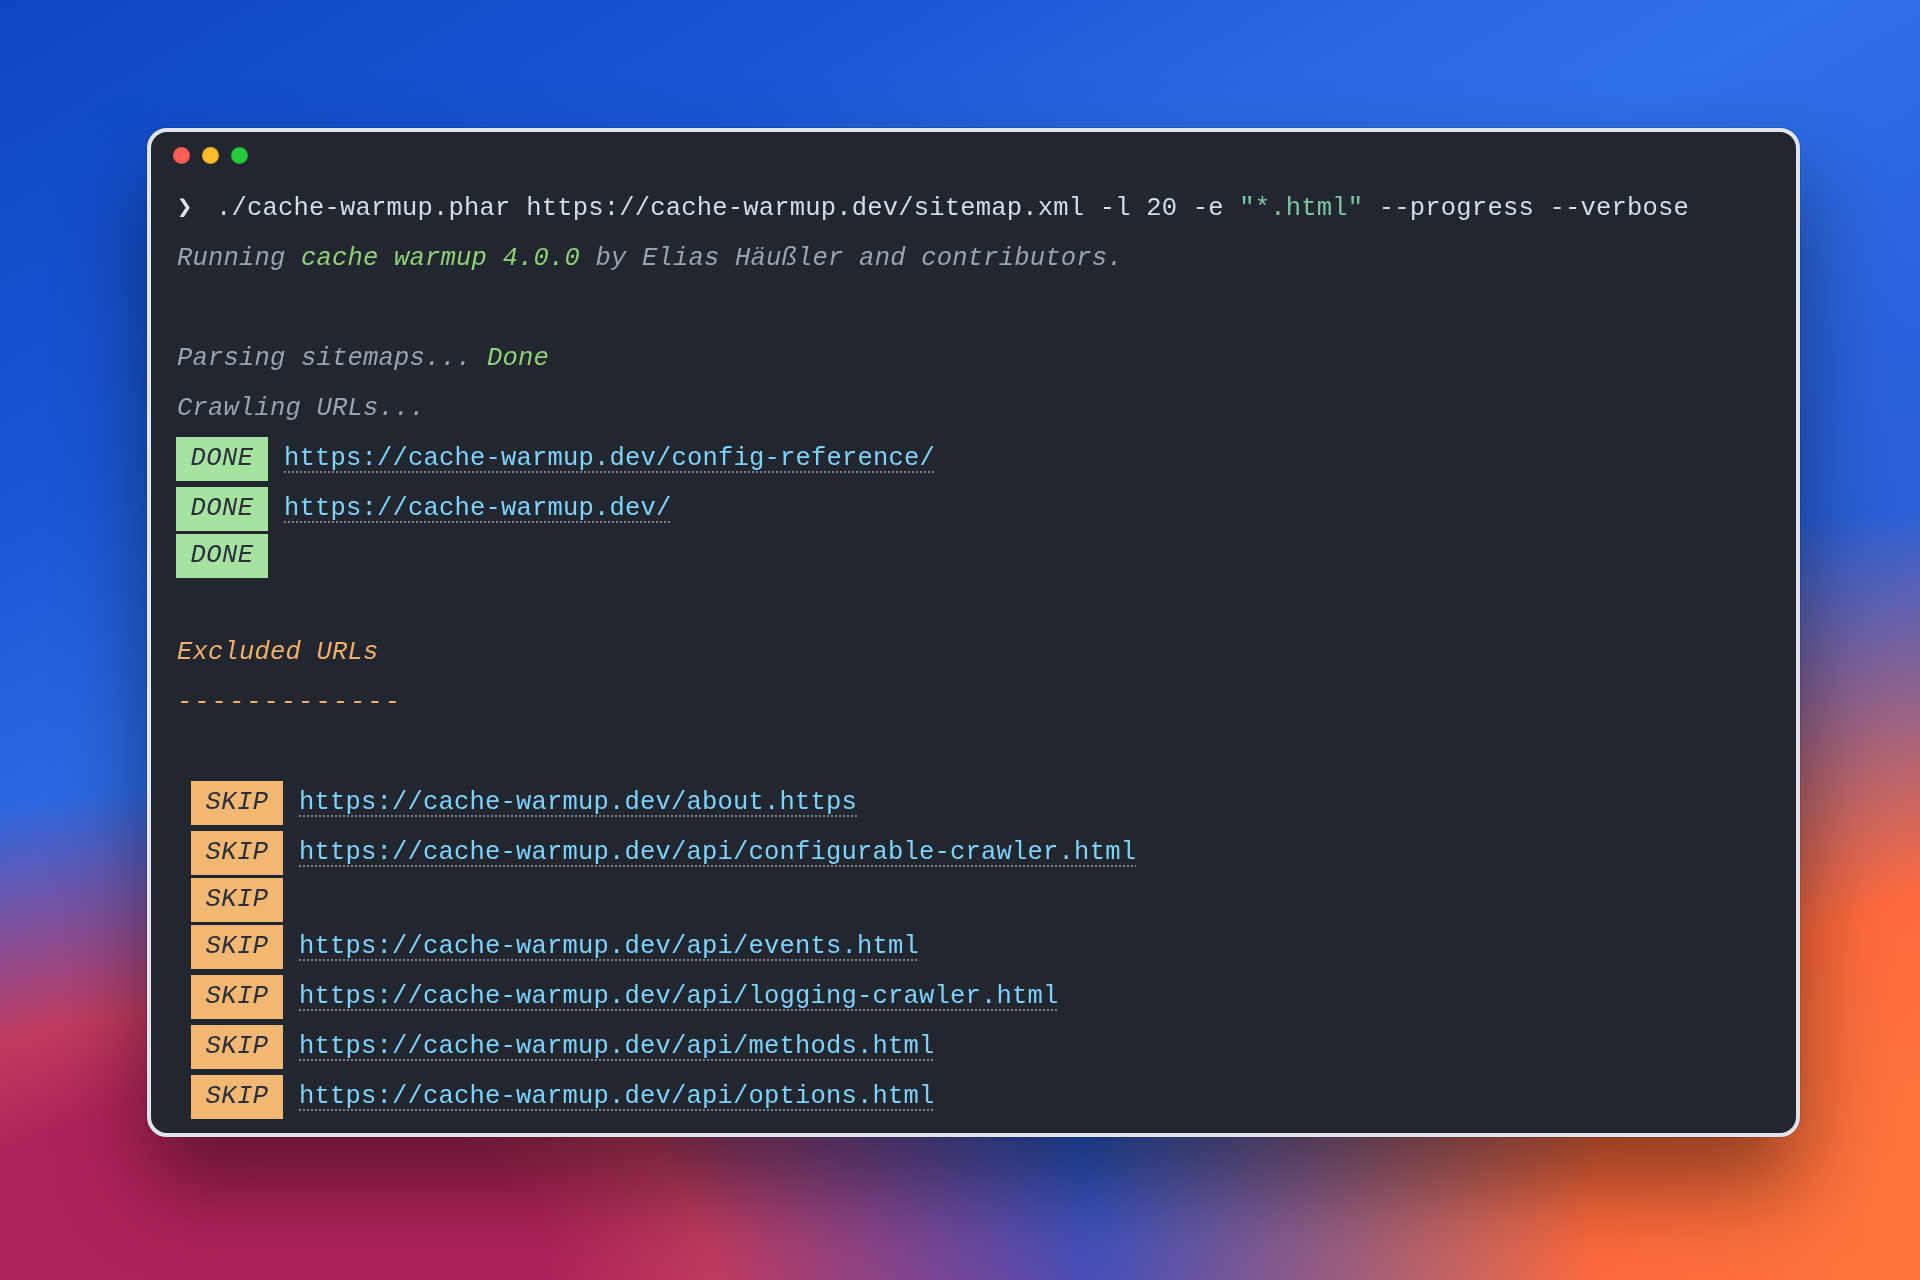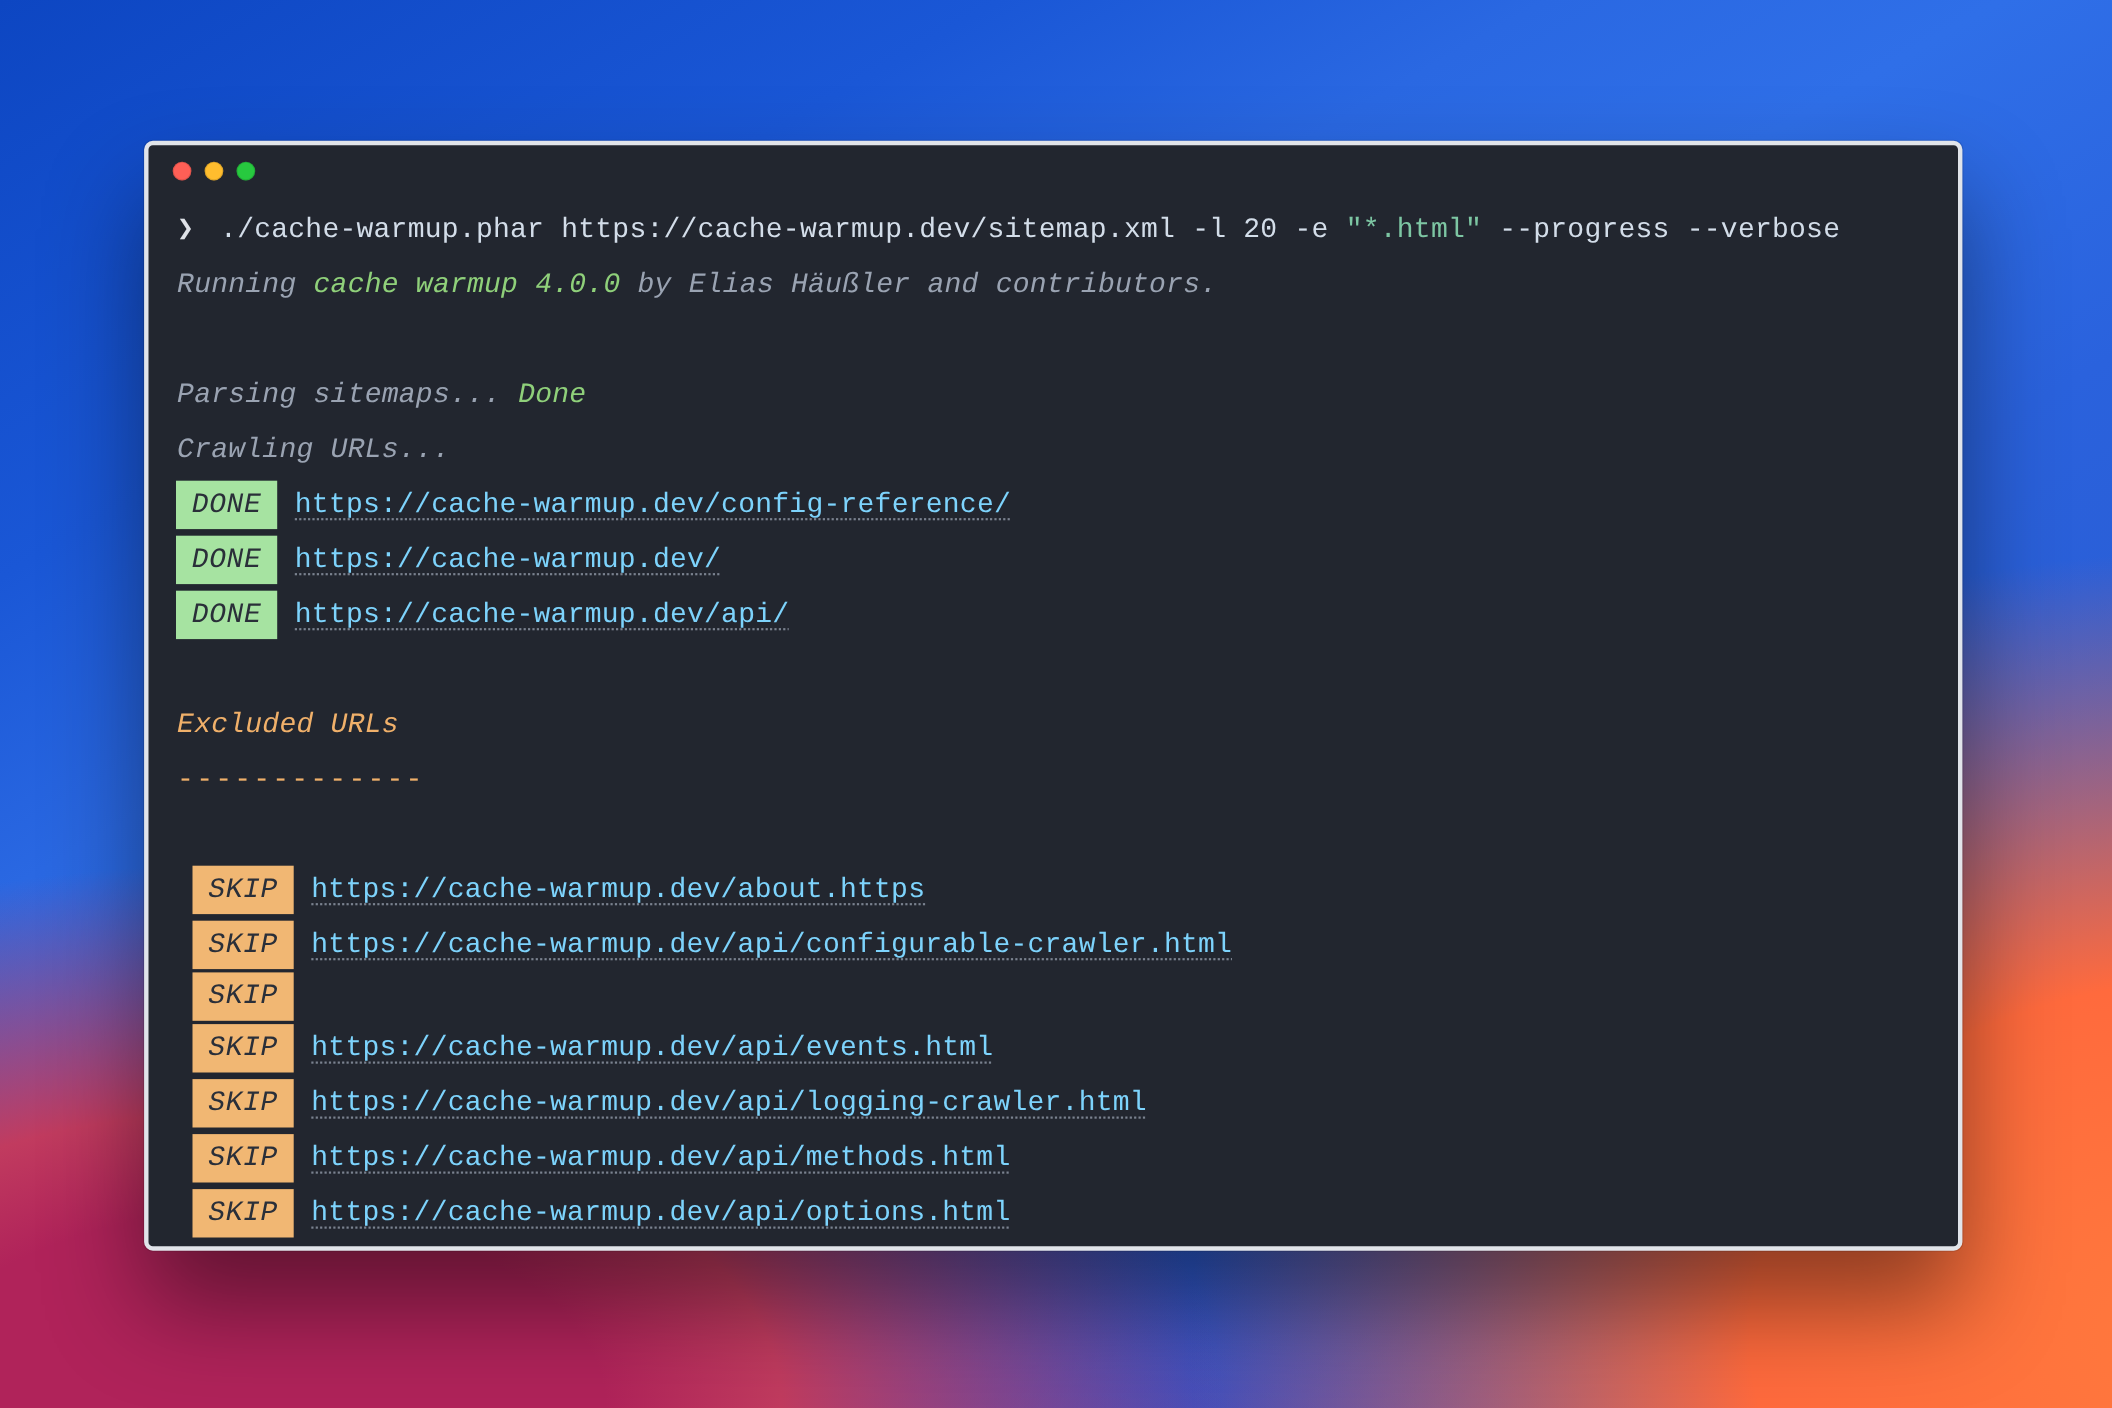--- a/index.html
+++ b/index.html
@@ -9,26 +9,26 @@
     background:
       radial-gradient(ellipse 1600px 900px at 12% 100%, #b0235a 0%, #b0235a 20%, #c13b5f 30%, rgba(193,59,95,0) 55%),
       radial-gradient(ellipse 1700px 1300px at 105% 95%, #ff7a3d 0%, #ff6a3d 25%, rgba(255,102,61,0) 55%),
       radial-gradient(ellipse 1400px 700px at 50% 120%, #6b3a9a 0%, rgba(107,58,154,0) 60%),
       linear-gradient(150deg, #0d46c2 0%, #1a57d6 22%, #2a68e2 34%, #2f6fe8 44%, #2a62dd 60%, #2b54c5 100%);
     font-family: ui-monospace, SFMono-Regular, Menlo, Consolas, "Liberation Mono", monospace;
   }
 
   .window {
     position: absolute;
-    left: 131px;
+    left: 147px;
     top: 128px;
     width: 1653px;
     height: 1009px;
     background: #22262f;
-    border-radius: 8px;
+    border-radius: 20px;
     border: 4px solid #e1e4ea;
     box-shadow: 0 50px 90px rgba(0,0,0,0.45), 0 0 0 1px rgba(0,0,0,0.1);
     overflow: hidden;
   }
 
   .titlebar {
     height: 46px;
     display: flex;
     align-items: center;
     padding-left: 22px;
@@ -131,21 +131,20 @@
       <div class="row">
         <span class="badge done">DONE</span>
         <span class="url">https://cache-warmup.dev/config-reference/</span>
       </div>
       <div class="row">
         <span class="badge done">DONE</span>
         <span class="url">https://cache-warmup.dev/</span>
       </div>
       <div class="row">
         <span class="badge done">DONE</span>
-        <span class="url">https://cache-warmup.dev/api/</span>
       </div>
     </div>
 
     <div class="spacer"></div>
 
     <div class="section">Excluded URLs</div>
     <div class="dashes">-------------</div>
 
     <div class="spacer"></div>
 

